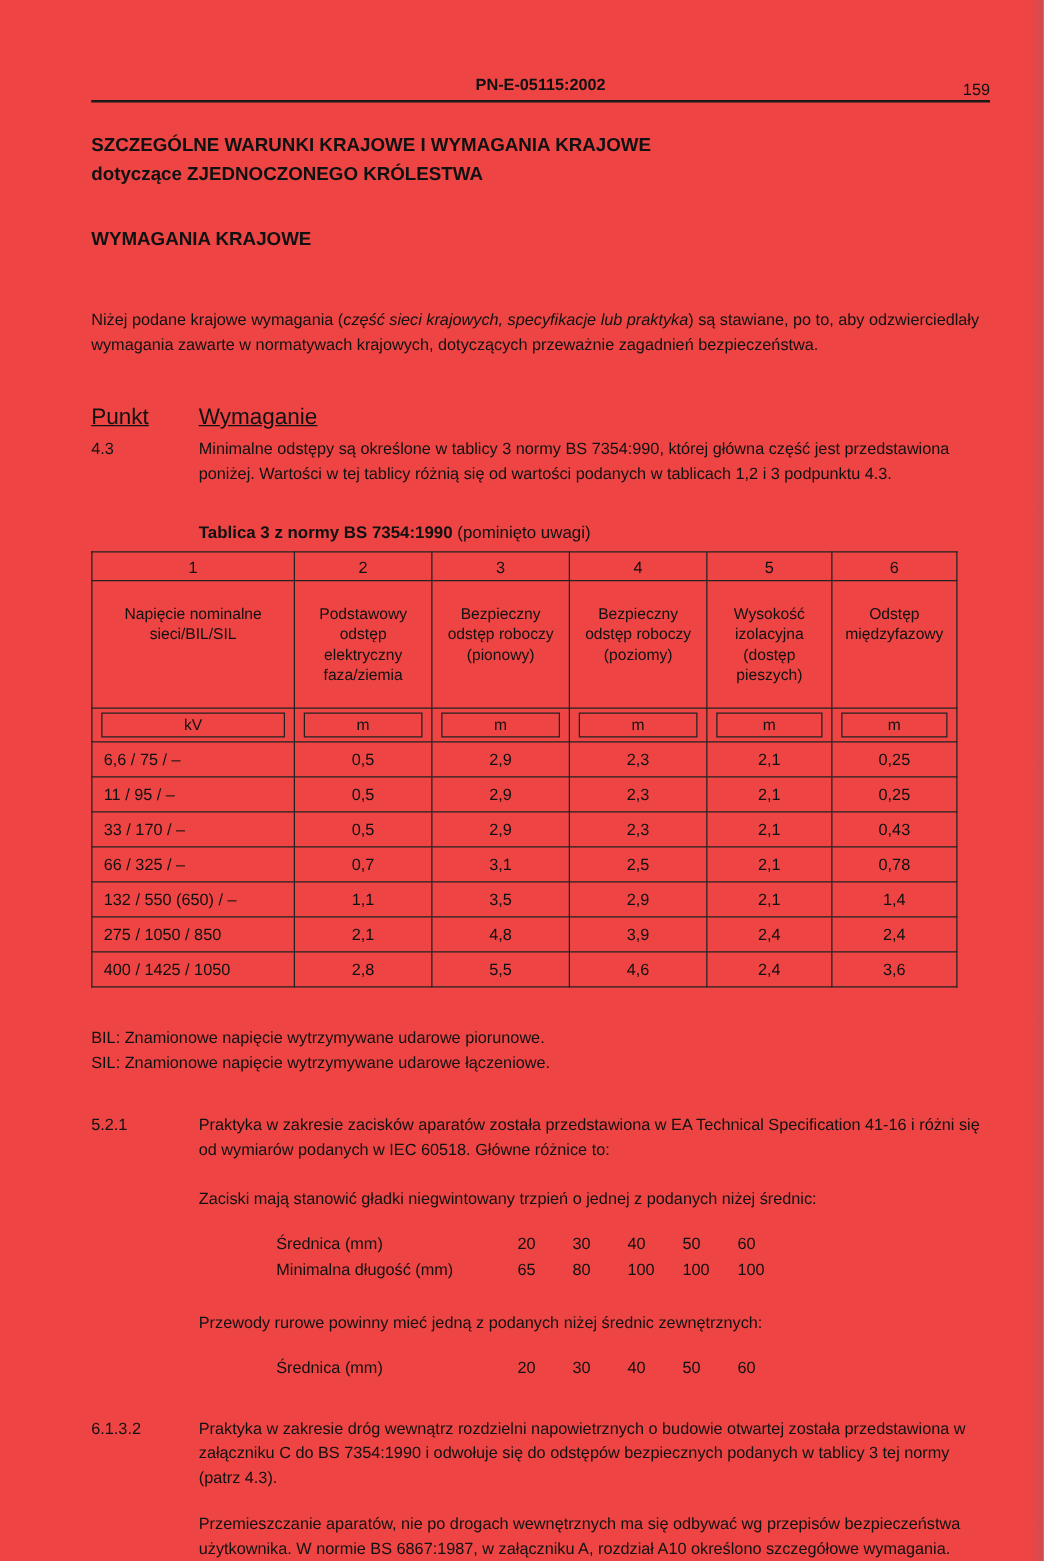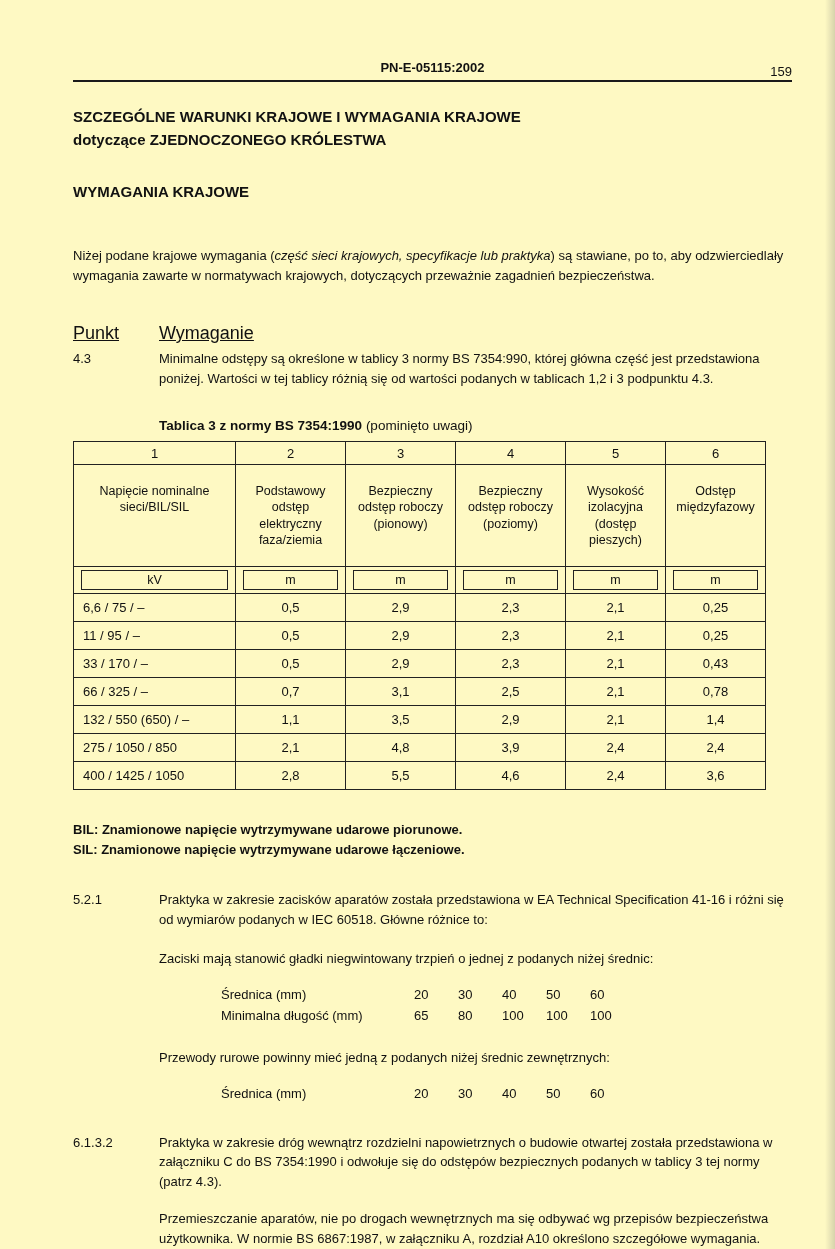--- a/index.html
+++ b/index.html
@@ -6,21 +6,21 @@
   html, body { margin: 0; padding: 0; }
   body {
     width: 835px; height: 1249px;
     background: #e9e9e7;
     font-family: "Liberation Sans", sans-serif;
     color: #111;
   }
   .page {
     position: relative;
     width: 835px; height: 1249px;
-    background: #fef9c3;
+    background: #ef4444;
     padding: 60px 43px 30px 73px;
     overflow: hidden;
   }
   .scan-edge {
     position: absolute; top: 0; right: 0; width: 10px; height: 100%;
     background: linear-gradient(to right, rgba(0,0,0,0), rgba(110,110,110,0.28));
     pointer-events: none;
   }
   .header {
     position: relative;
@@ -81,21 +81,21 @@
   .unit-box {
     border: 1px solid #222;
     margin: 3px 7px;
     line-height: 18px;
     font-size: 12.5px;
     text-align: center;
   }
   tr.data-row td { height: 28px; font-size: 13px; }
   tr.data-row td.c1 { text-align: left; padding-left: 9px; }
 
-  .notes { margin-top: 30px; font-size: 13px; line-height: 1.55; font-weight: bold; }
+  .notes { margin-top: 30px; font-size: 13px; line-height: 1.55; }
 
   .sub-par { margin-top: 20px; }
   .dim-table { margin: 16px 0 0 62px; font-size: 13px; line-height: 1.6; }
   .dim-row { display: flex; }
   .dim-label { width: 193px; flex-shrink: 0; }
   .dim-val { width: 44px; flex-shrink: 0; }
 
   .a10-row { display: flex; margin: 20px 0 0 62px; }
   .a10-row .a10-label { width: 63px; flex-shrink: 0; }
   .a10-row .a10-text { flex: 1; }

